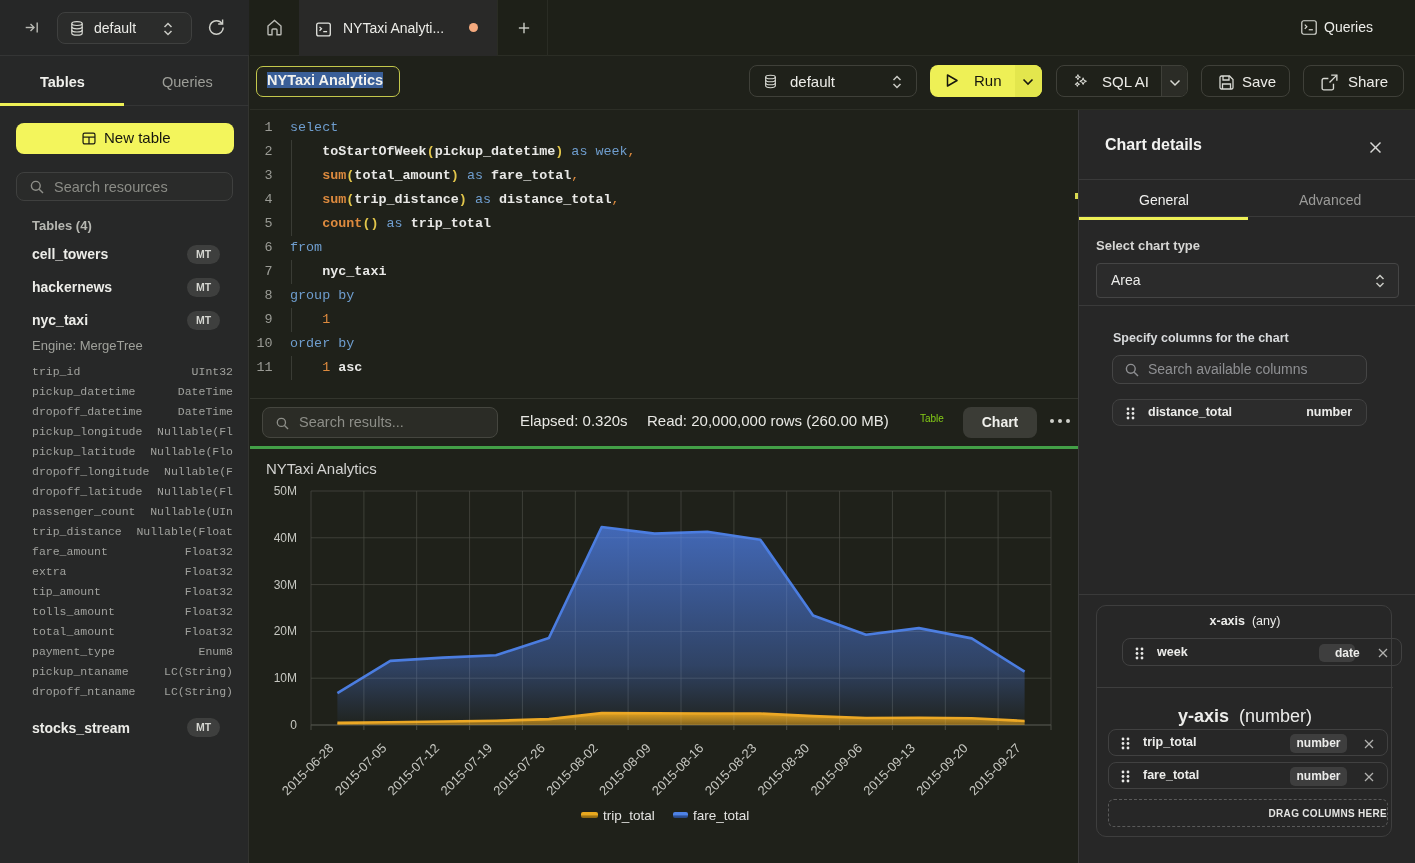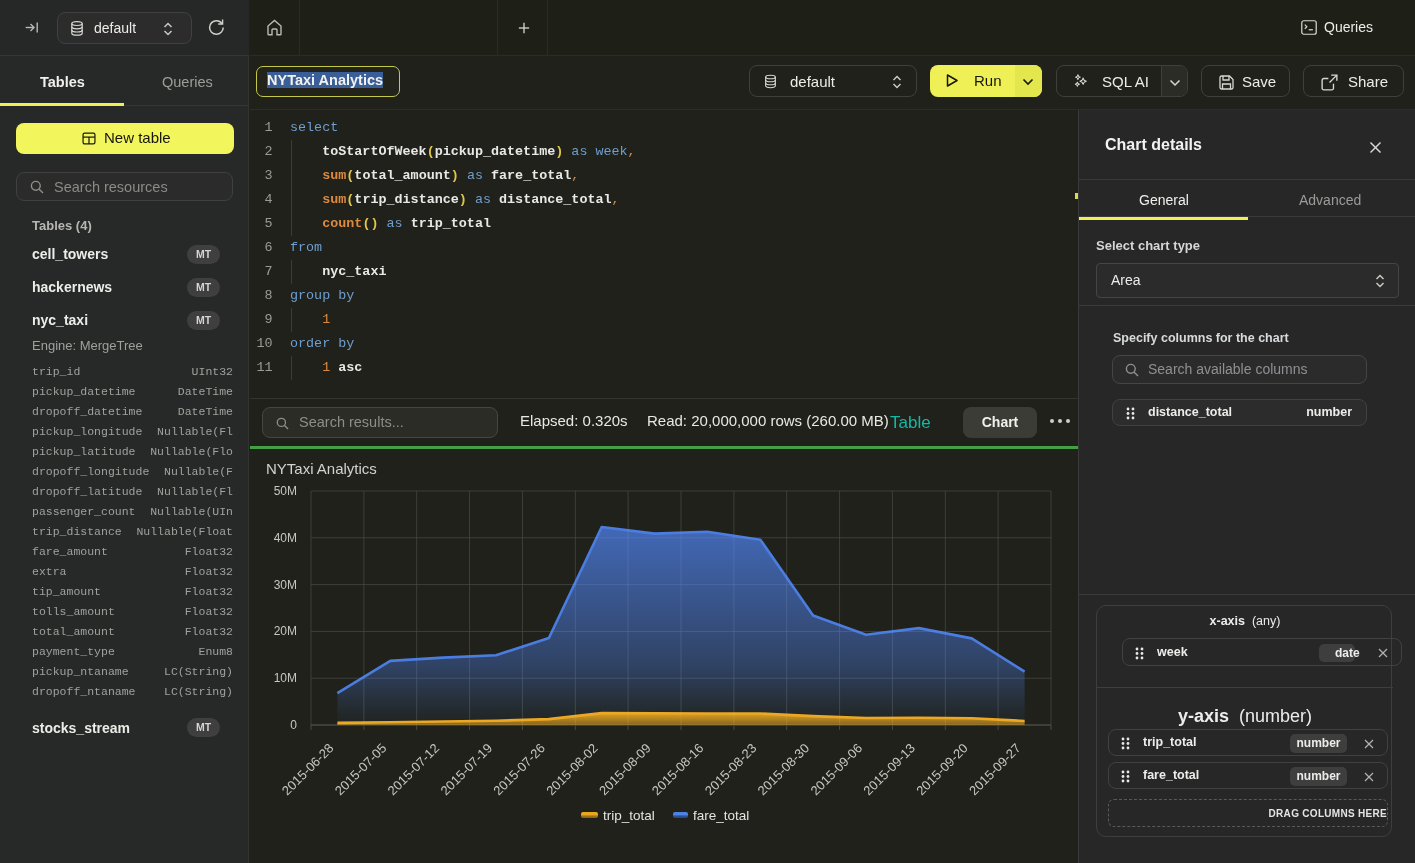--- a/index.html
+++ b/index.html
@@ -107,20 +107,29 @@
     </div>
   <div class="abs" style="left:32px;top:720px;font-size:14px;font-weight:600;color:#ecece8;">stocks_stream</div>
   <div class="abs" style="left:187px;top:718px;width:33px;height:19px;background:#3e3f3e;border-radius:10px;text-align:center;font-size:10.5px;font-weight:600;color:#d4d5d0;line-height:19px;">MT</div>
 </div>
 
 <div class="abs" id="tabbar" style="left:250px;top:0;width:1165px;height:56px;background:#1e2018;border-bottom:1px solid #2b2d25;">
   <svg class="abs" style="left:16px;top:19px" width="17" height="17" viewBox="0 0 17 17" fill="none" stroke="#b9bab4" stroke-width="1.4">
       <path d="M2 7 L8.5 1.5 L15 7 V15 a0.8 0.8 0 0 1 -0.8 0.8 H11 V11 a1 1 0 0 0 -1 -1 H7 a1 1 0 0 0 -1 1 V15.8 H2.8 A0.8 0.8 0 0 1 2 15 Z"></path>
     </svg>
   <div class="abs" style="left:49px;top:0;width:1px;height:56px;background:#2a2c24;"></div>
+  <div class="abs" style="left:49px;top:0;width:198px;height:56px;background:#292928;">
+    <svg class="abs" style="left:17px;top:22px" width="15" height="15" viewBox="0 0 17 16" fill="none" stroke="#e2e3df" stroke-width="1.5">
+        <rect x="0.8" y="0.8" width="15.4" height="14.4" rx="2.2"></rect>
+        <path d="M4 5 L6.2 7.2 L4 9.4"></path>
+        <path d="M8.2 10.4 H12.6"></path>
+      </svg>
+    <span class="abs" style="left:44px;top:20px;font-size:14px;color:#ecece8;">NYTaxi Analyti...</span>
+    <div class="abs" style="left:170px;top:23px;width:9px;height:9px;border-radius:50%;background:#f4a97e;"></div>
+  </div>
   <div class="abs" style="left:247px;top:0;width:1px;height:56px;background:#2a2c24;"></div>
   <svg class="abs" style="left:268px;top:22px" width="12" height="12" viewBox="0 0 14 14" fill="none" stroke="#cfd0ca" stroke-width="1.6">
       <path d="M7 1 V13"></path>
       <path d="M1 7 H13"></path>
     </svg>
   <div class="abs" style="left:297px;top:0;width:1px;height:56px;background:#2a2c24;"></div>
   <svg class="abs" style="left:1051px;top:20px" width="16" height="15" viewBox="0 0 17 16" fill="none" stroke="#d8d9d3" stroke-width="1.3">
       <rect x="0.8" y="0.8" width="15.4" height="14.4" rx="2.2"></rect>
       <path d="M4 5 L6.2 7.2 L4 9.4"></path>
       <path d="M8.2 10.4 H12.6"></path>
@@ -227,21 +236,21 @@
 <div class="abs" style="left:250px;top:398px;width:828px;height:48px;border-top:1px solid #33352d;">
   <div class="abs" style="left:12px;top:8px;width:236px;height:31px;border:1px solid #45463f;border-radius:8px;background:#2b2c26;">
     <svg class="abs" style="left:13px;top:9px" width="13" height="13" viewBox="0 0 14 14" fill="none" stroke="#8e8f89" stroke-width="1.4">
         <circle cx="5.8" cy="5.8" r="4.4"></circle>
         <path d="M9.2 9.2 L13 13"></path>
       </svg>
     <span class="abs" style="left:36px;top:6px;font-size:14.5px;color:#8d8e88;">Search results...</span>
   </div>
   <span class="abs" style="left:270px;top:13px;font-size:15px;color:#e8e8e4;">Elapsed: 0.320s</span>
   <span class="abs" style="left:397px;top:13px;font-size:15px;color:#e8e8e4;">Read: 20,000,000 rows (260.00 MB)</span>
-  <span class="abs" style="left:640px;top:14px;font-size:17px;color:#14b8a6;">Table</span>
+  <span class="abs" style="left:670px;top:14px;font-size:10px;color:#84cc16;">Table</span>
   <div class="abs" style="left:713px;top:8px;width:74px;height:31px;background:#3b3c36;border-radius:8px;text-align:center;font-size:14px;font-weight:600;color:#f0f0ec;line-height:31px;">Chart</div>
   <svg class="abs" style="left:799px;top:19px" width="22" height="6" viewBox="0 0 22 6" fill="#cfd0ca">
       <circle cx="3" cy="3" r="2"></circle>
       <circle cx="11" cy="3" r="2"></circle>
       <circle cx="19" cy="3" r="2"></circle>
     </svg>
 </div>
 <div class="abs" style="left:250px;top:446px;width:828px;height:3px;background:#43a047;"></div>
 
 <div class="abs" id="chart" style="left:250px;top:449px;width:828px;height:414px;">

